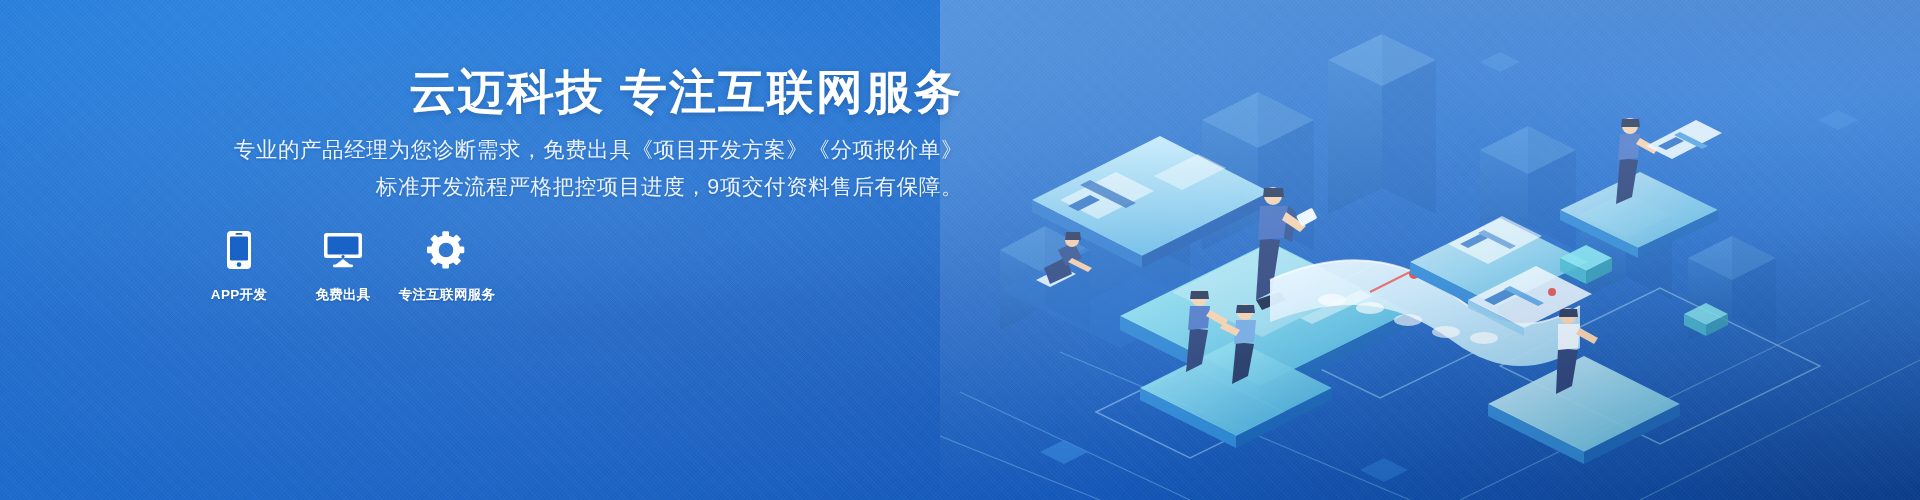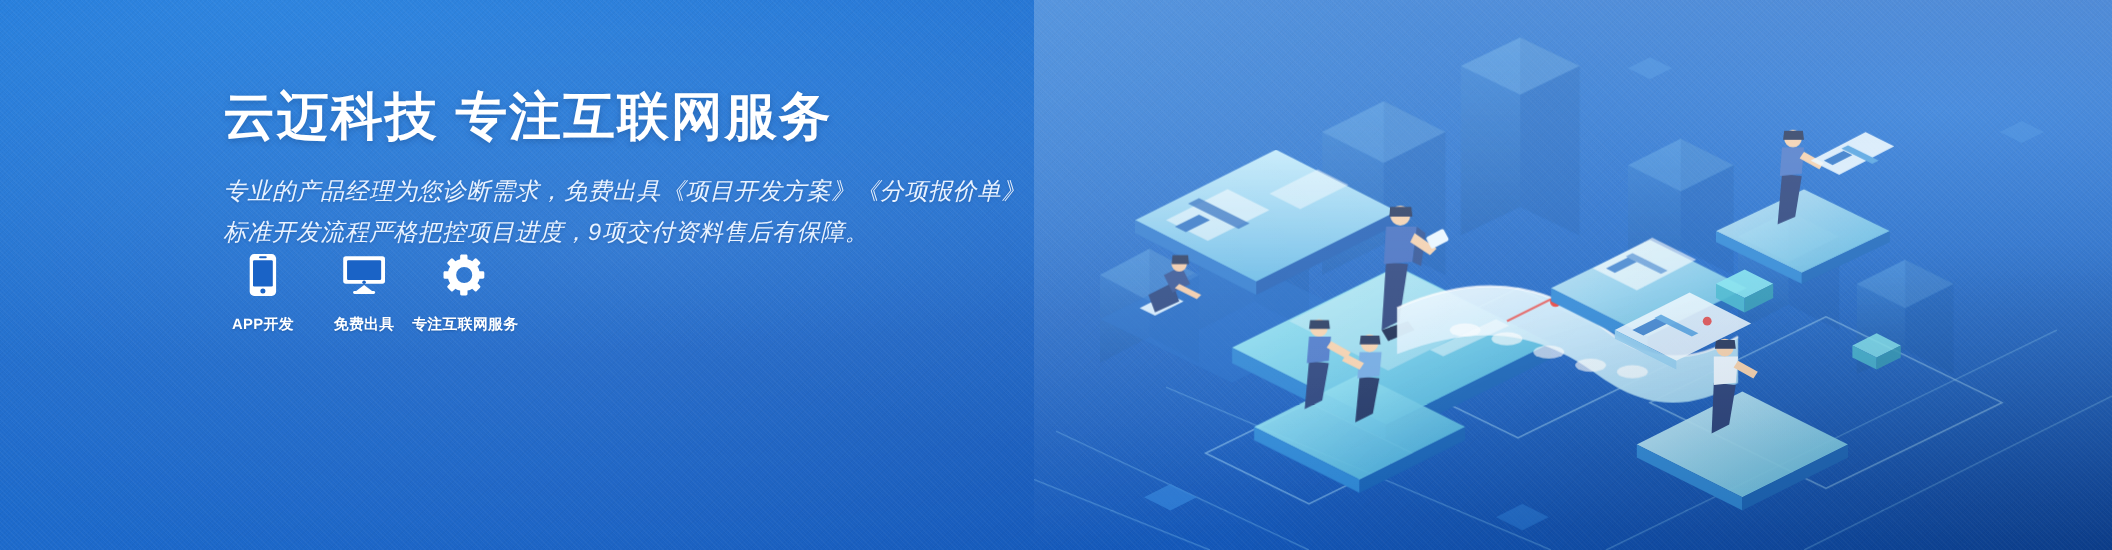--- a/index.html
+++ b/index.html
@@ -28,37 +28,37 @@
     pointer-events:none;
   }
   .vign{
     position:absolute; inset:0;
     background:radial-gradient(85% 110% at 30% 45%, rgba(255,255,255,.10), rgba(255,255,255,0) 58%),
                radial-gradient(60% 80% at 100% 100%, rgba(0,0,0,.18), rgba(0,0,0,0) 70%);
     pointer-events:none;
   }
 
   
-  .copy{ position:absolute; left:203px; top:82px; width:760px; }
+  .copy{ position:absolute; left:203px; top:68px; width:760px;text-align:right; }
   .headline{
     font-size:47px; line-height:1.02; font-weight:bold; color:#ffffff;
     letter-spacing:2px; white-space:nowrap;
     text-shadow:0 2px 6px rgba(2,40,90,.28);
   }
-  .sub{ margin-top:26px;font-style:italic; }
+  .sub{ margin-top:16px; }
   .sub-line{
     font-size:21.5px; line-height:37px; color:#eaf3ff;
     letter-spacing:.6px; white-space:nowrap;
     text-shadow:0 1px 3px rgba(2,40,90,.26);
   }
 
   
   .services{
     position:absolute; left:203px; top:230px;
-    display:flex; align-items:flex-start; gap:0;
+    display:flex; align-items:flex-start; gap:12px;
   }
   .svc{
     width:72px; display:flex; flex-direction:column;
     align-items:center; gap:16px;
   }
   .svc + .svc{ margin-left:20px; }
   .svc-ico{ height:40px; display:flex; align-items:center; justify-content:center; }
   .svc-ico svg{ display:block; fill:#ffffff; }
   .svc-lab{
     font-size:13.5px; color:#ffffff; font-weight:bold;

